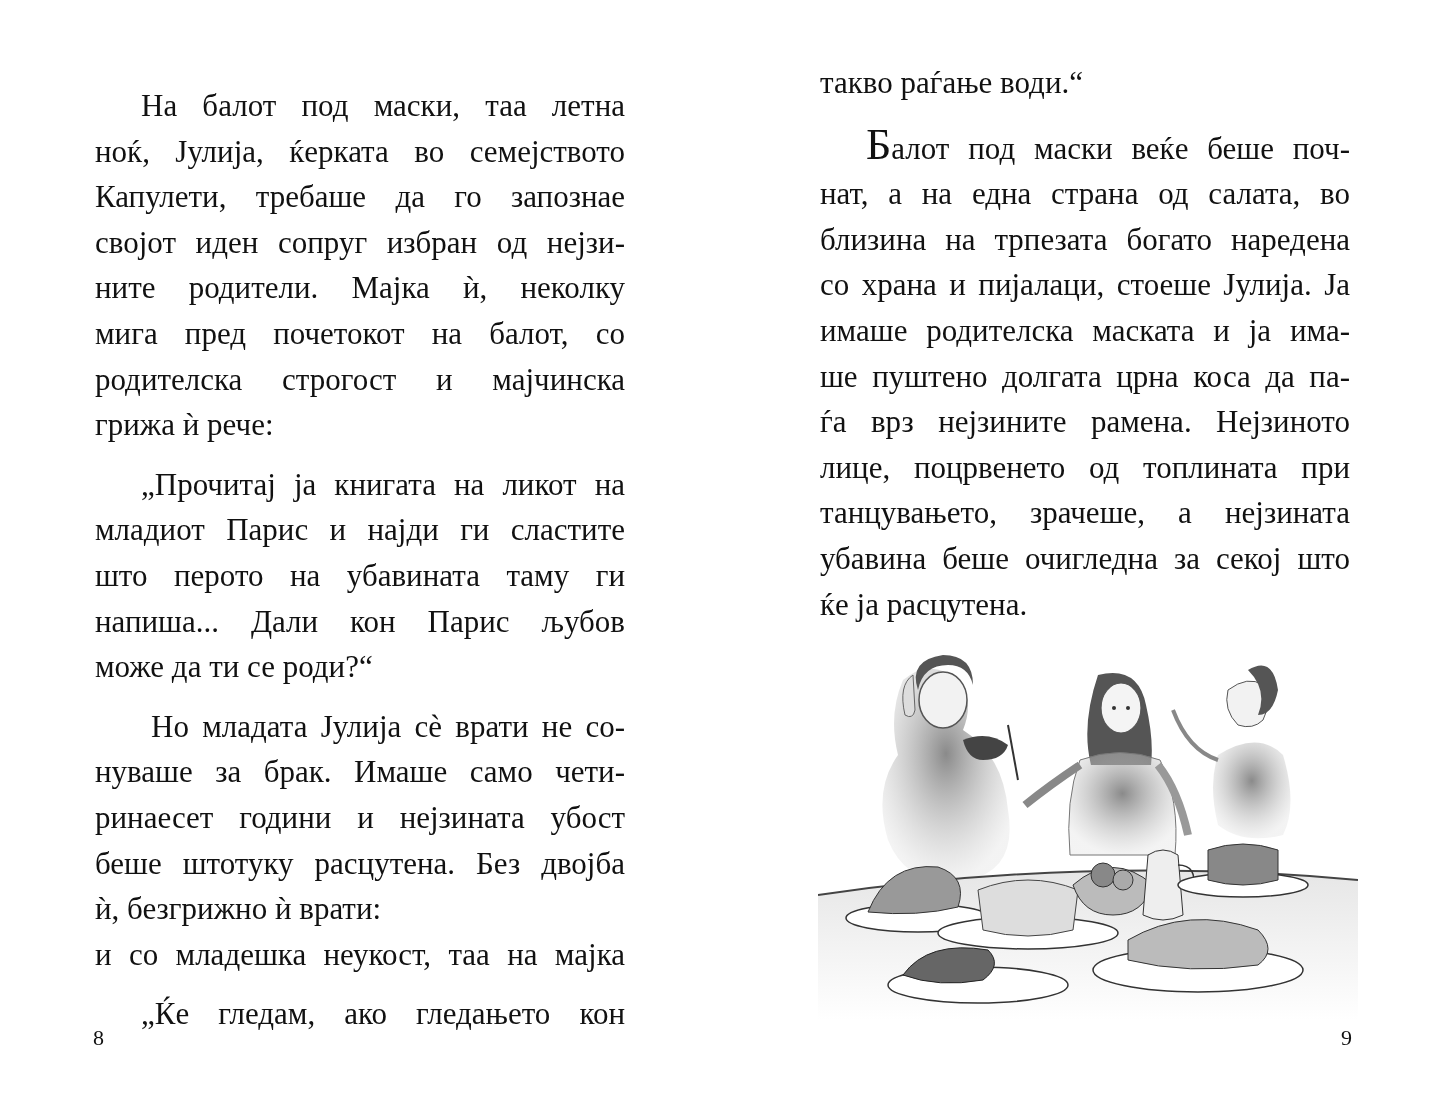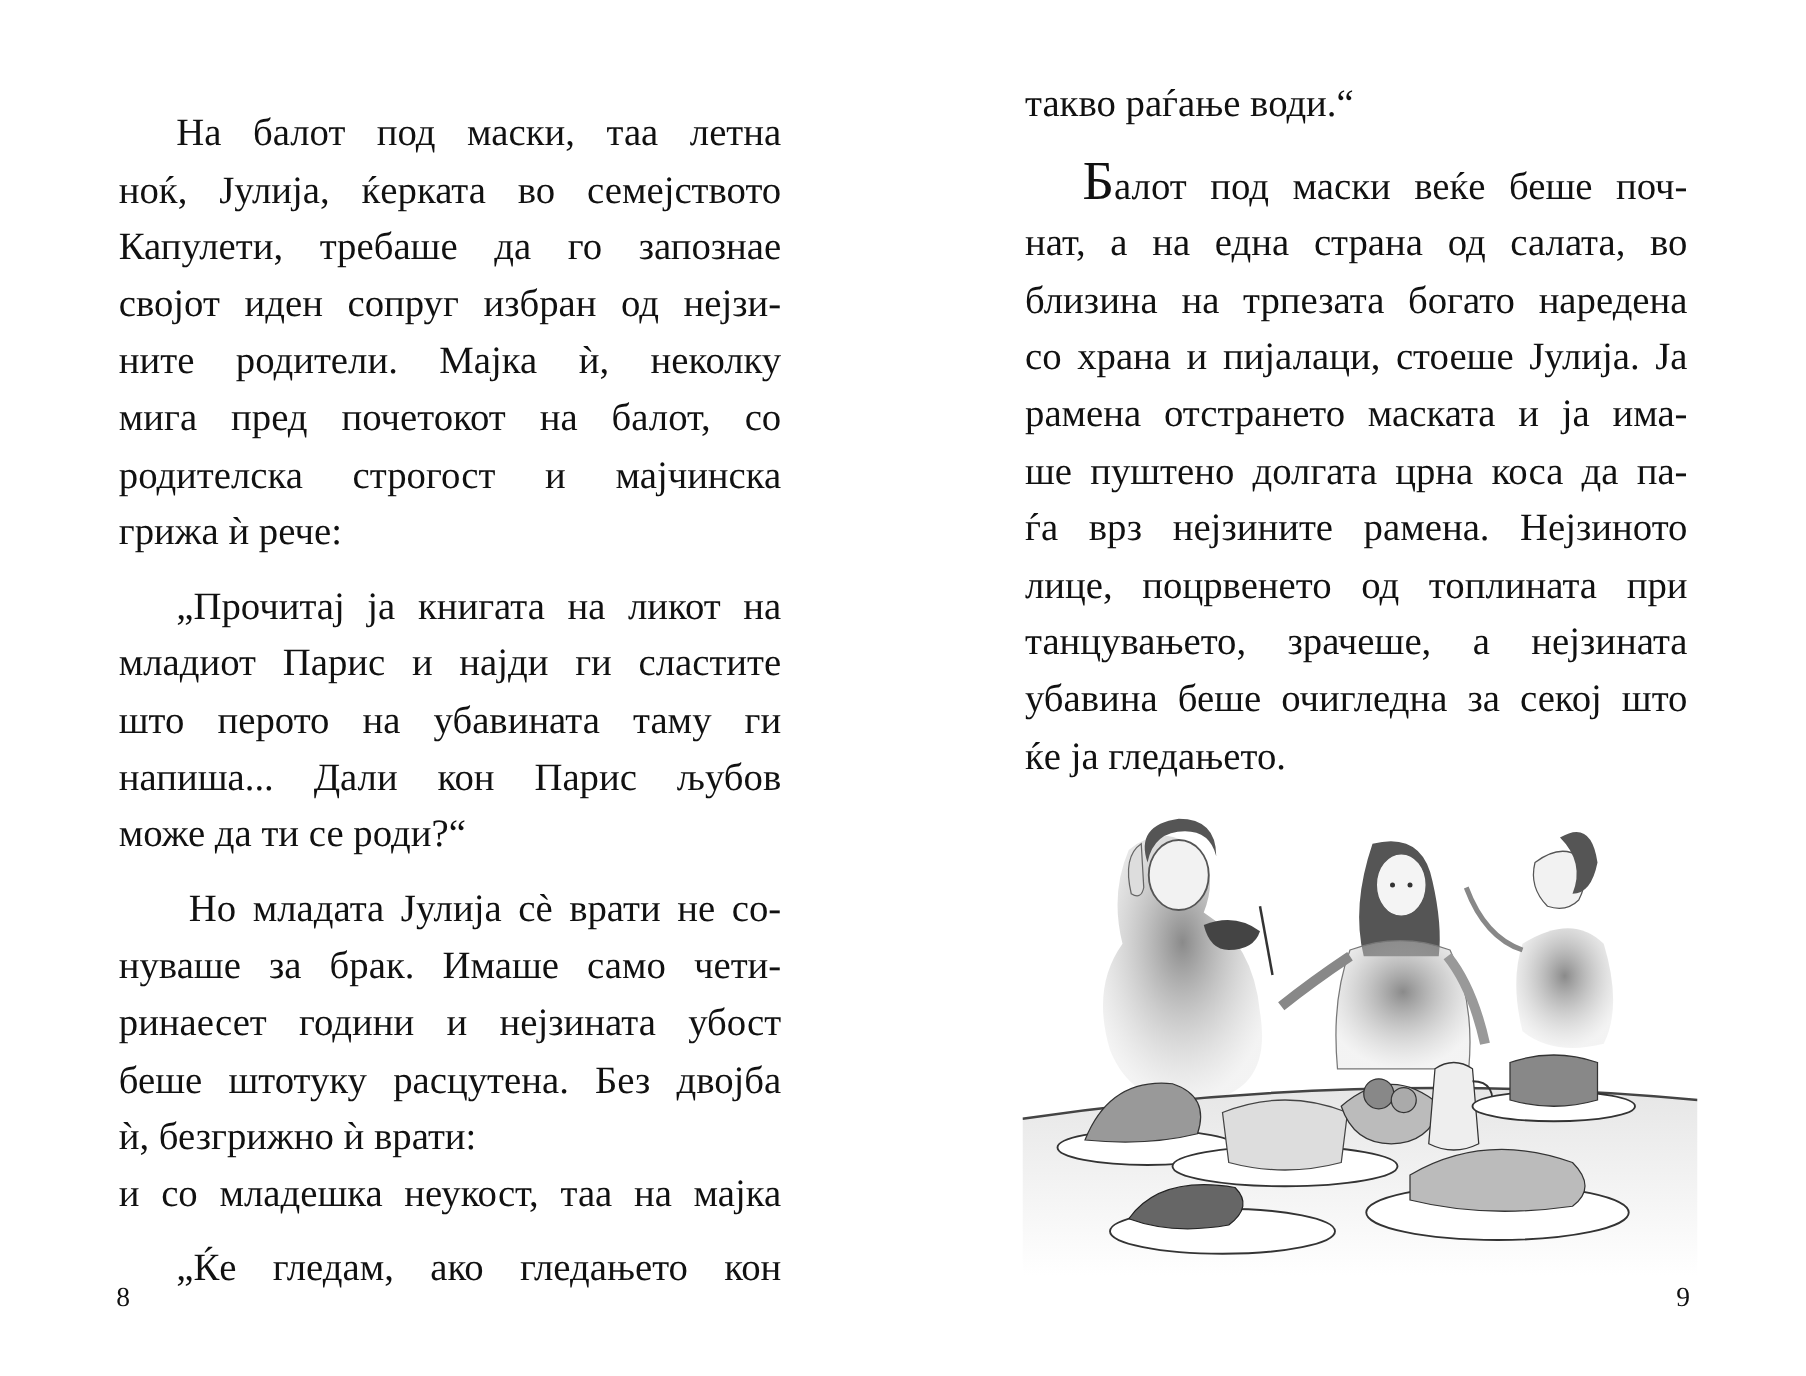--- a/index.html
+++ b/index.html
@@ -54,27 +54,27 @@
 </div>
 
 <div class="page right">
   <div class="col">
     <span class="line last">такво раѓање води.“</span>
     <div class="para-gap" style="height:20px"></div>
     <span class="line indent"><span class="dropcap">Б</span><span>алот под маски веќе беше поч-</span></span>
     <span class="line">нат, а на една страна од салата, во</span>
     <span class="line">близина на трпезата богато наредена</span>
     <span class="line">со храна и пијалаци, стоеше Јулија. Ја</span>
-    <span class="line">рамена отстрането маската и ја има-</span>
+    <span class="line">имаше родителска маската и ја има-</span>
     <span class="line">ше пуштено долгата црна коса да па-</span>
     <span class="line">ѓа врз нејзините рамена. Нејзиното</span>
     <span class="line">лице, поцрвенето од топлината при</span>
     <span class="line">танцувањето, зрачеше, а нејзината</span>
     <span class="line">убавина беше очигледна за секој што</span>
-    <span class="line last">ќе ја гледањето.</span>
+    <span class="line last">ќе ја расцутена.</span>
   </div>
 
   <svg class="illus" viewBox="0 0 540 370" xmlns="http://www.w3.org/2000/svg">
     <defs>
       <radialGradient id="dress" cx="50%" cy="40%" r="60%">
         <stop offset="0%" stop-color="#8a8a8a"></stop>
         <stop offset="100%" stop-color="#d8d8d8" stop-opacity="0.3"></stop>
       </radialGradient>
       <linearGradient id="table" x1="0" y1="0" x2="0" y2="1">
         <stop offset="0%" stop-color="#e6e6e6"></stop>

